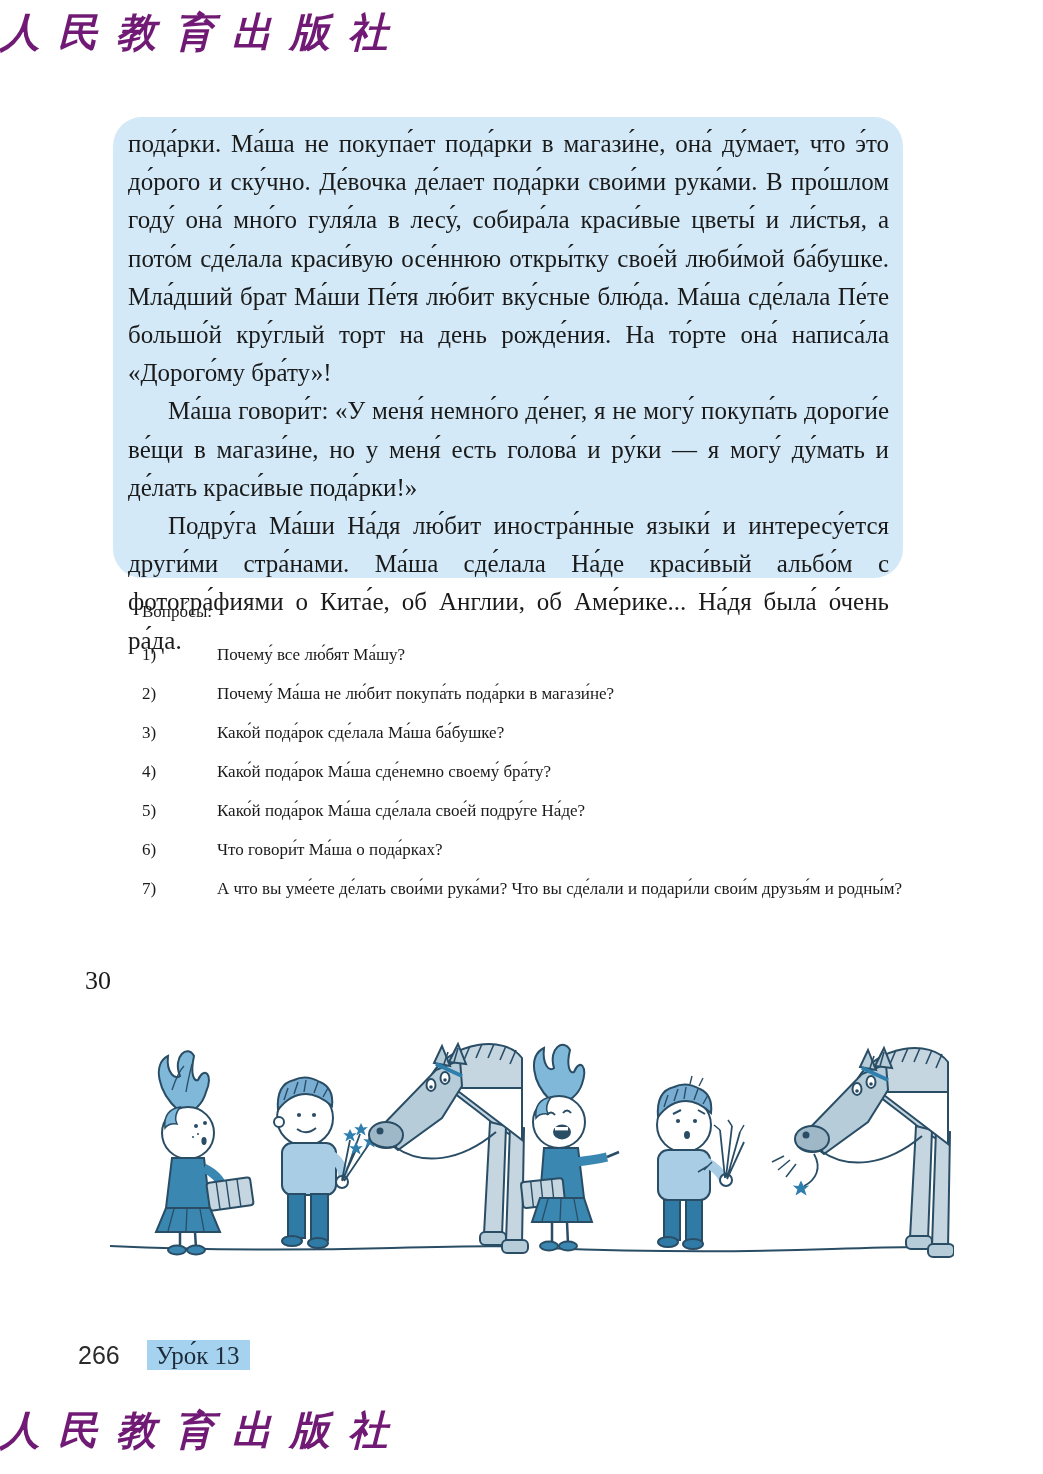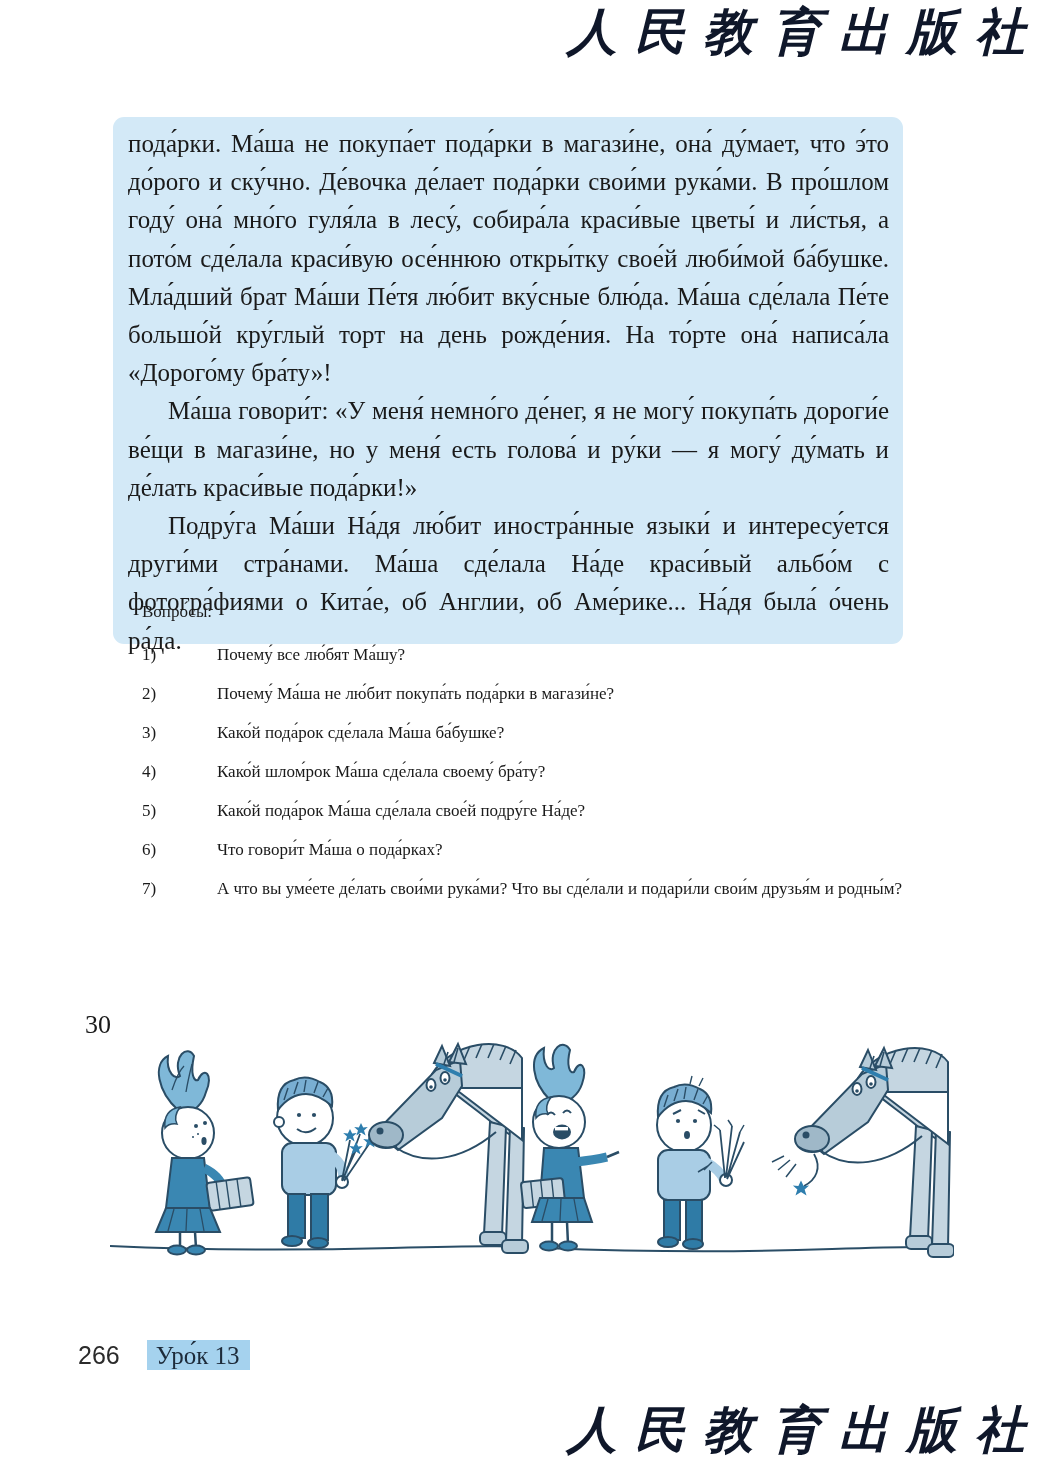--- a/index.html
+++ b/index.html
@@ -1,42 +1,42 @@
 <!DOCTYPE html>
 <html><head>
 <meta charset="utf-8">
 <style>
   html,body { margin:0; padding:0; background:#ffffff; }
   .page {
     position:relative; width:1043px; height:1474px; background:#ffffff;
     font-family:"Liberation Serif","DejaVu Serif",serif; color:#1a1a1a; overflow:hidden;
   }
   .logo {
-    position:absolute; left:0; right:0; text-align:right;
-    color:#0f172a; font-size:50px; line-height:48px; font-style:italic; font-weight:600;
+    position:absolute; left:0; right:0; text-align:left;
+    color:#701a75; font-size:40px; line-height:48px; font-style:italic; font-weight:600;
     letter-spacing:18px; font-family:"DejaVu Serif","Liberation Serif",serif;
   }
   .logo-top { top:8px; }
   .logo-bottom { top:1406px; }
 
   .reading-box {
-    position:absolute; left:113px; top:117px; width:790px; height:527px;
-    box-sizing:border-box; background:#d3e9f7; border-radius:11px;
+    position:absolute; left:113px; top:117px; width:790px; height:461px;
+    box-sizing:border-box; background:#d3e9f7; border-radius:29px;
     padding:8px 14px 0 15px; font-size:25px; line-height:38.2px; text-align:justify;
   }
   .reading-box p { margin:0; }
   .reading-box p.indent { text-indent:40px; }
 
   .questions { position:absolute; left:142px; top:592px; width:778px; font-size:17px; line-height:39px; }
   .q-label { margin-bottom:4px; }
   .q-item { display:flex; }
   .q-num { width:37px; flex:none; }
   .q-text { flex:1; text-align:justify;margin-left:38px; }
 
-  .exercise { position:absolute; left:85px; top:1008px; width:840px; display:flex; font-size:26px; line-height:34px; }
+  .exercise { position:absolute; left:85px; top:964px; width:840px; display:flex; font-size:26px; line-height:34px; }
   .ex-num { width:43px; flex:none; }
   .ex-text { letter-spacing:2px; font-size:27px; }
 
   .illustration { position:absolute; left:92px; top:1030px; width:862px; height:240px; }
 
   .footer { position:absolute; left:78px; top:1340px; display:flex; align-items:flex-end; }
   .page-num { font-family:"Liberation Sans","DejaVu Sans",sans-serif; font-size:25px; color:#2b2b2b; }
   .lesson-badge { margin-left:27px; background:#a5d2ee; color:#1d2b3a; font-size:25px; padding:2px 10px 0 9px; }
 </style>
 </head>
@@ -61,21 +61,21 @@
     <div class="q-item">
       <span class="q-num">2)</span>
       <span class="q-text">Почему́ Ма́ша не лю́бит покупа́ть пода́рки в магази́не?</span>
     </div>
     <div class="q-item">
       <span class="q-num">3)</span>
       <span class="q-text">Како́й пода́рок сде́лала Ма́ша ба́бушке?</span>
     </div>
     <div class="q-item">
       <span class="q-num">4)</span>
-      <span class="q-text">Како́й шлом́рок Ма́ша сде́лала своему́ бра́ту?</span>
+      <span class="q-text">Како́й пода́рок Ма́ша сде́немно своему́ бра́ту?</span>
     </div>
     <div class="q-item">
       <span class="q-num">5)</span>
       <span class="q-text">Како́й пода́рок Ма́ша сде́лала свое́й подру́ге На́де?</span>
     </div>
     <div class="q-item">
       <span class="q-num">6)</span>
       <span class="q-text">Что говори́т Ма́ша о пода́рках?</span>
     </div>
     <div class="q-item">

